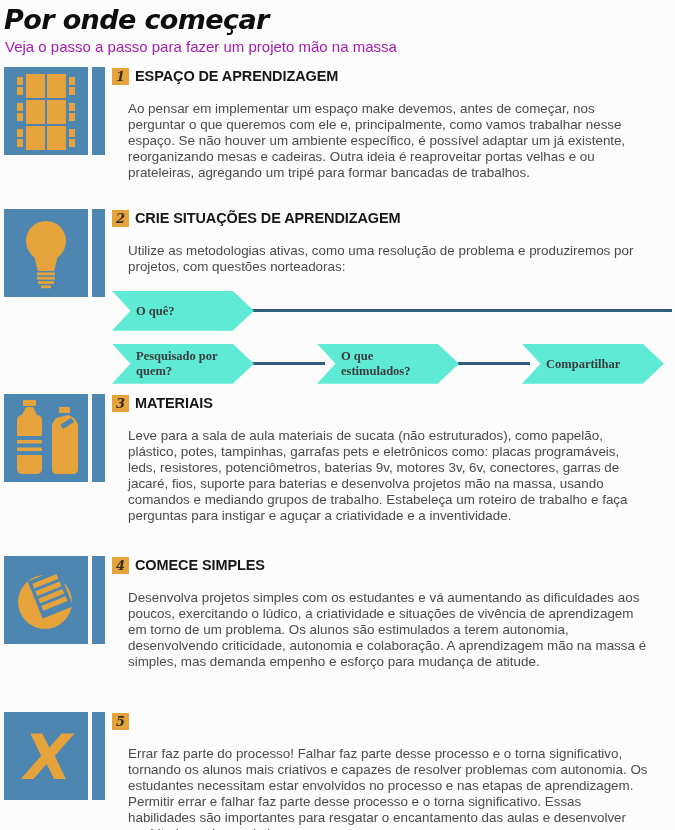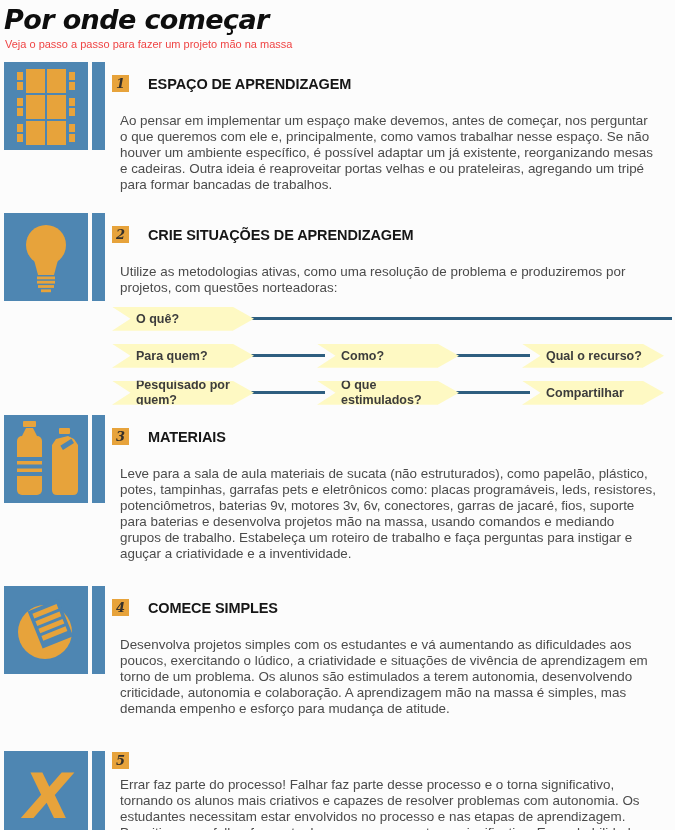--- a/index.html
+++ b/index.html
@@ -17,22 +17,22 @@
     font-family: "DejaVu Sans", sans-serif;
     font-style: italic;
     font-weight: bold;
     font-size: 27px;
     letter-spacing: -0.6px;
     color: #0e0e0e;
     margin: 0;
     line-height: 1.1;
   }
   .page-subtitle {
-    font-size: 11px;
-    color: #ef4444;
+    font-size: 15px;
+    color: #a21caf;
     margin: 3px 0 4px 1px;
   }
 
   .step { display: flex; align-items: flex-start; margin-top: 12px; }
   .step.s3 { margin-top: 10px; }
   .step.s4 { margin-top: 16px; }
   .step.s5 { margin-top: 26px; }
 
   .icon-box { flex: 0 0 84px; width: 84px; height: 88px; }
   .icon-box svg { display: block; }
@@ -54,42 +54,42 @@
     font-size: 13px;
     display: inline-flex; align-items: center; justify-content: center;
     margin-right: 6px;
     flex: 0 0 17px;
   }
   .step-title {
     font-size: 14.5px;
     font-weight: bold;
     color: #161616;
     letter-spacing: -0.1px;
-    margin: 13px;
+    margin: 0;
   }
   .body-text {
     font-size: 13.4px;
     line-height: 16px;
     color: #4b4b4b;
-    margin: 8px;
+    margin: 16px;
   }
 
   .flow { margin-top: 11px; display: flex; flex-direction: column; gap: 13px; padding-right: 2px; }
   .flow-row { display: flex; align-items: center; }
   .flow-arrow {
-    flex: 0 0 142px; width: 142px; height: 24px;
-    background: #fef9c3;
+    flex: 0 0 142px; width: 142px; height: 40px;
+    background: #5eead4;
     clip-path: polygon(0 0, 85% 0, 100% 50%, 85% 100%, 0 100%, 13% 50%);
     display: flex; align-items: center;
     padding-left: 24px; padding-right: 20px;
     font-weight: bold;
     font-size: 12.5px;
     line-height: 1.15;
     color: #3c3c3c;
-    position: relative; z-index: 1;
+    position: relative; z-index: 1; font-family: Liberation Serif, serif;
   }
   .flow-link {
     flex: 1 1 auto; height: 3px;
     background: #2E5E80;
     margin: 0 -8px;
     position: relative; z-index: 0;
   }
 
   .source {
     font-size: 13px;
@@ -163,27 +163,20 @@
       </div>
       <p class="body-text">Utilize as metodologias ativas, como uma resolução de problema e produziremos por projetos, com questões norteadoras:</p>
 
       <div class="flow">
         <div class="flow-row">
           <div class="flow-arrow">O quê?</div>
           <div class="flow-link"></div>
           <div class="flow-link"></div>
         </div>
         <div class="flow-row">
-          <div class="flow-arrow">Para quem?</div>
-          <div class="flow-link"></div>
-          <div class="flow-arrow">Como?</div>
-          <div class="flow-link"></div>
-          <div class="flow-arrow">Qual o recurso?</div>
-        </div>
-        <div class="flow-row">
           <div class="flow-arrow">Pesquisado por quem?</div>
           <div class="flow-link"></div>
           <div class="flow-arrow">O que estimulados?</div>
           <div class="flow-link"></div>
           <div class="flow-arrow">Compartilhar</div>
         </div>
       </div>
     </div>
   </div>
 

